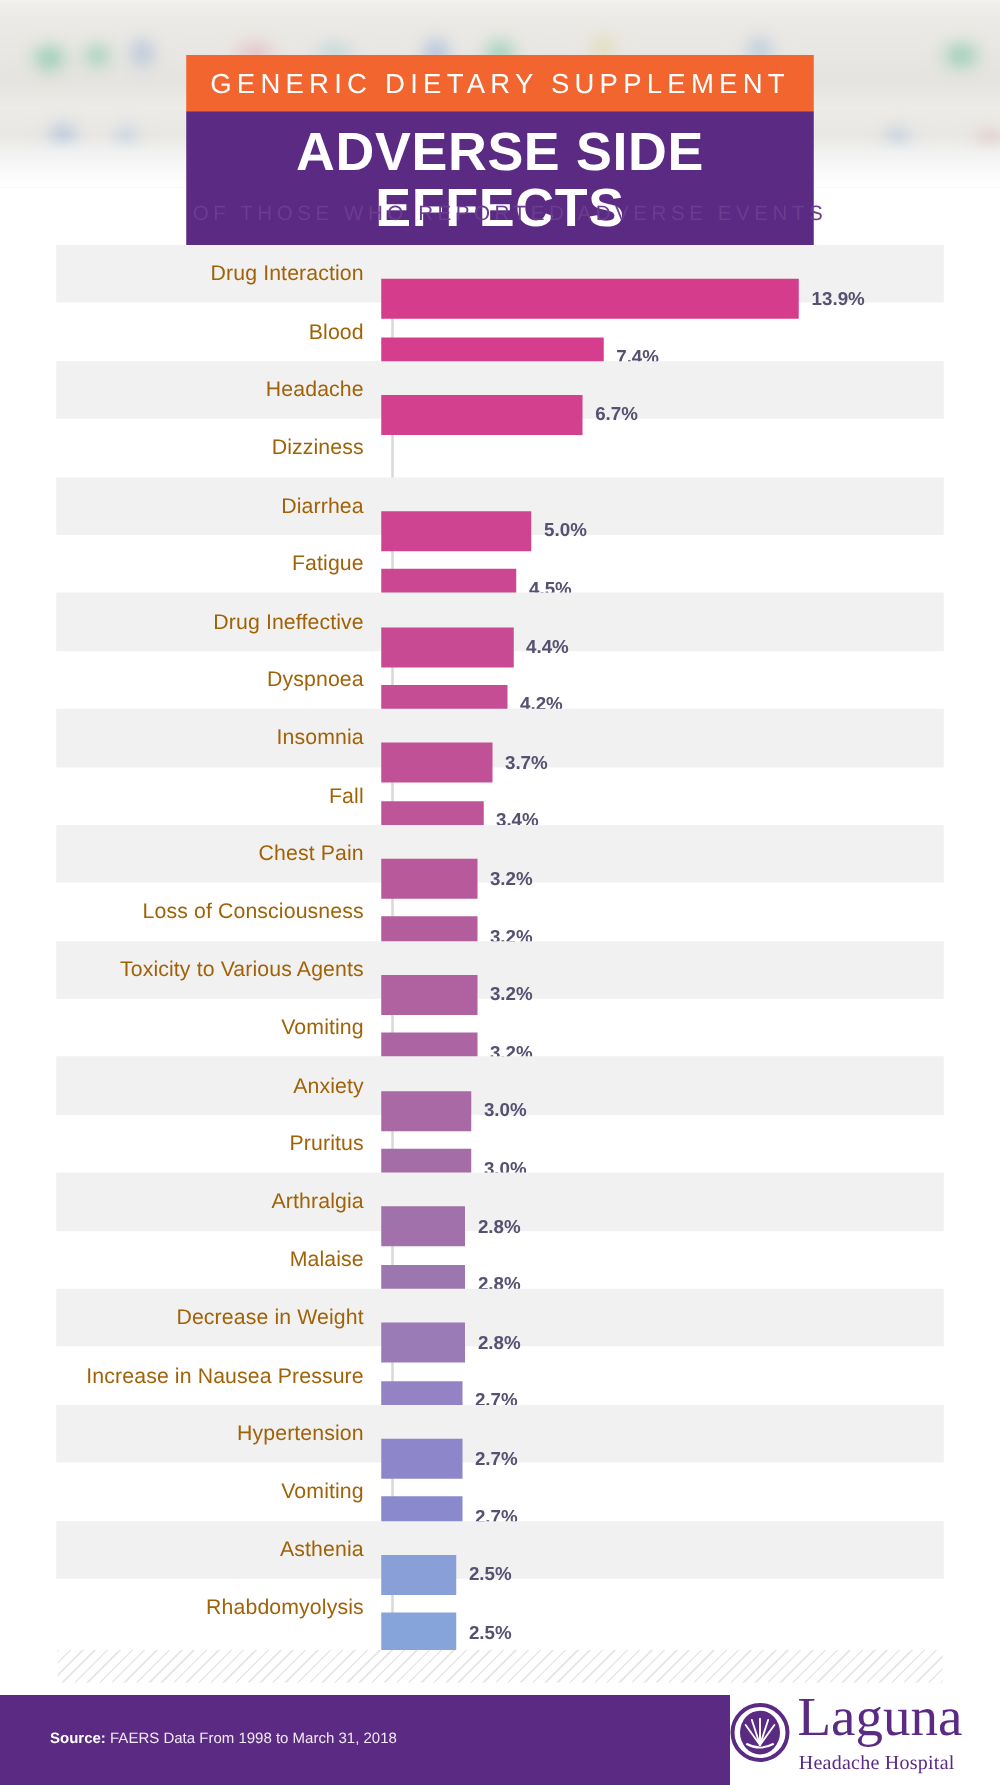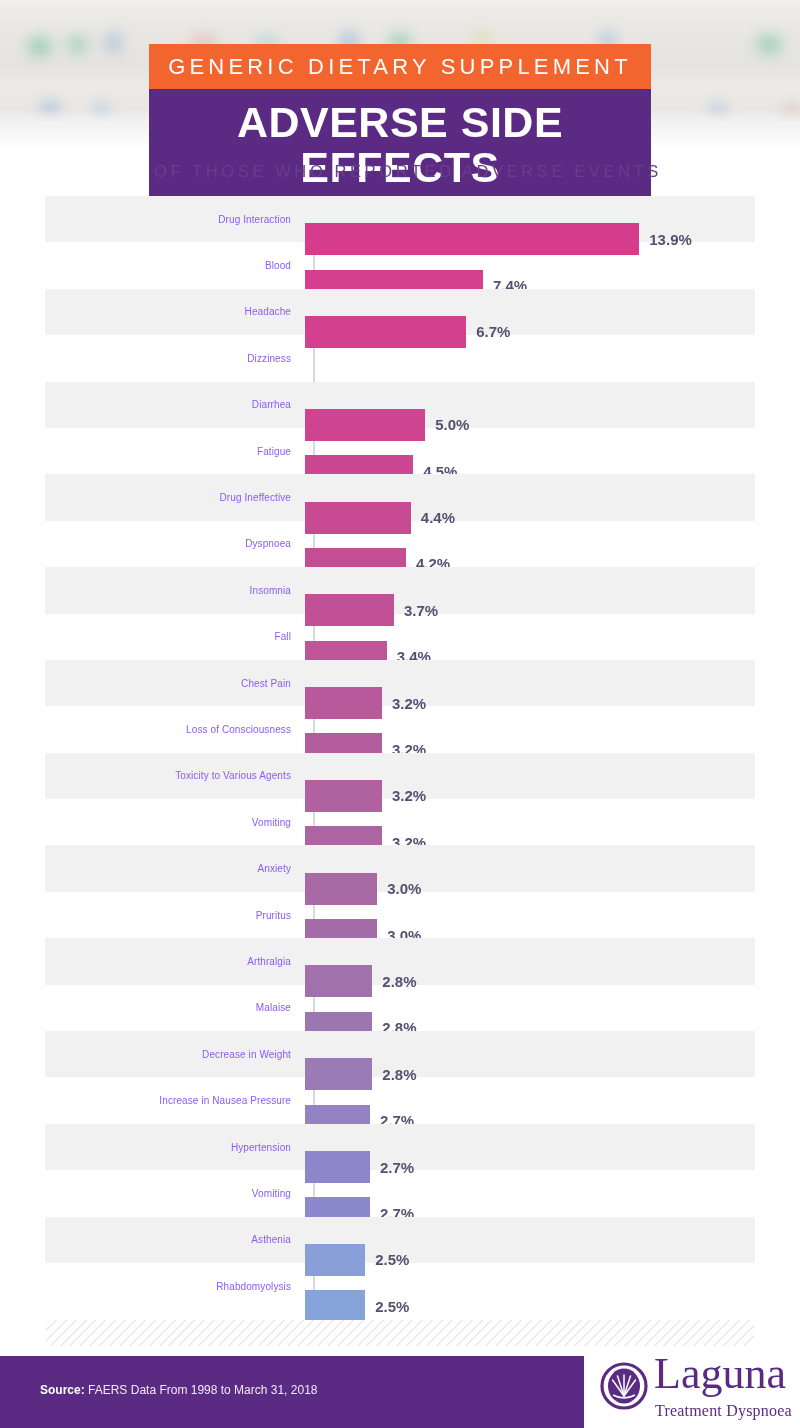--- a/index.html
+++ b/index.html
@@ -132,22 +132,22 @@
     position: relative;
     height: 46.4px;
     display: flex;
     align-items: center;
   }
   .row.shade { background: #f1f1f1; }
   .row-label {
     width: 258px;
     text-align: right;
     padding-right: 12px;
-    font-size: 10px;
-    color: #8b5cf6;
+    font-size: 17px;
+    color: #a16207;
     letter-spacing: .1px;
     white-space: nowrap;
   }
   .bar-wrap {
     position: relative;
     flex: 1;
     height: 100%;
     display: flex;
     align-items: center;
     margin-top: 40px;
@@ -191,21 +191,21 @@
     left: 40px;
     top: 1383px;
     font-size: 12px;
     color: #f0e9f5;
     white-space: nowrap;
   }
   .footer-text b { color: #ffffff; font-weight: 700; }
 
   .logo {
     position: absolute;
-    left: 600px;
+    left: 584px;
     top: 1358px;
     width: 190px;
     height: 66px;
   }
   .logo-mark { position: absolute; left: 0; top: 4px; }
   .logo-word {
     position: absolute;
     left: 54px;
     top: -6px;
     font-family: "Liberation Serif", serif;
@@ -428,16 +428,16 @@
       <g stroke="#ffffff" stroke-width="1.5" fill="none" stroke-linecap="round">
         <path d="M24 34 L24 13"></path>
         <path d="M24 34 L17.5 14"></path>
         <path d="M24 34 L12.5 18"></path>
         <path d="M24 34 L30.5 14"></path>
         <path d="M24 34 L35.5 18"></path>
       </g>
       <path d="M13 33 Q24 39 35 33" stroke="#ffffff" stroke-width="1.6" fill="none"></path>
     </svg>
     <div class="logo-word">Laguna</div>
-    <div class="logo-sub">Treatment Dyspnoea</div>
+    <div class="logo-sub">Headache Hospital</div>
   </div>
 
 </div>
 
 </body></html>

